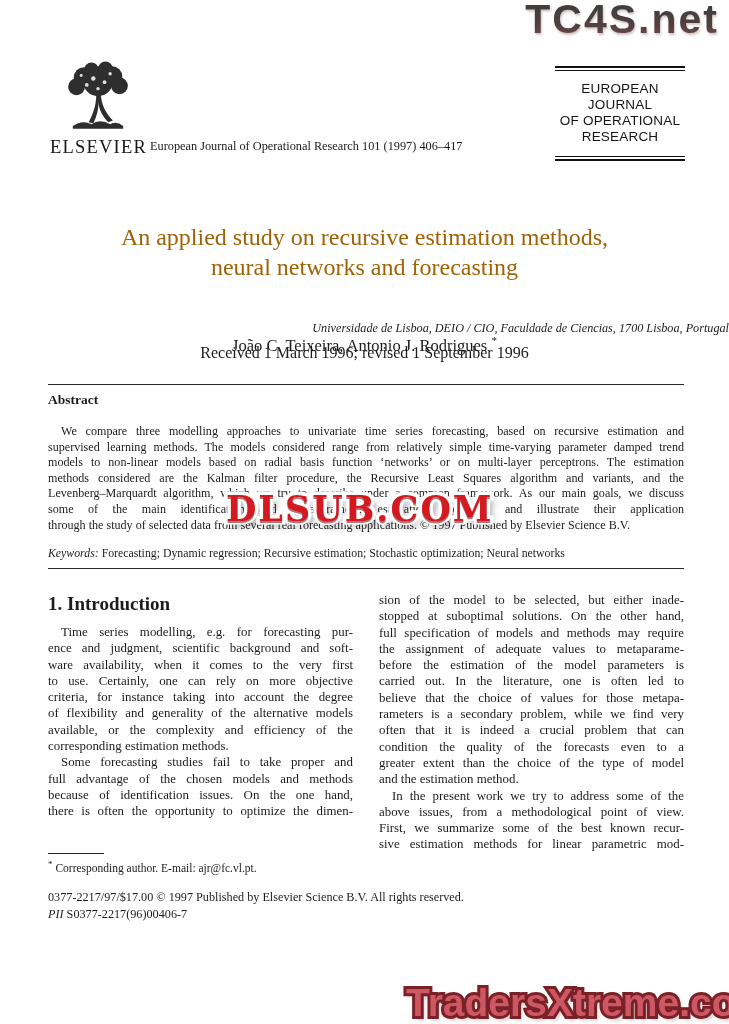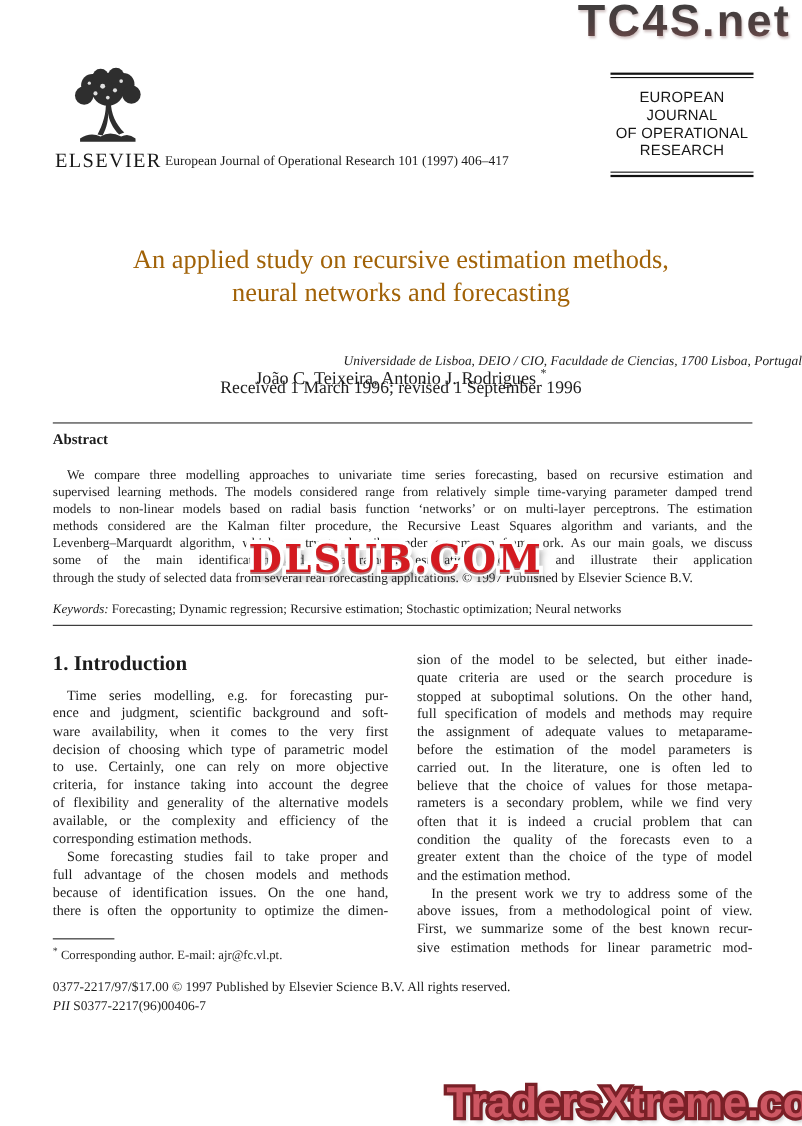--- a/index.html
+++ b/index.html
@@ -170,36 +170,34 @@
 </div>
 <div id="rule2" class="abs rule"></div>
 
 <div id="cols" class="abs">
   <div class="col">
     <div id="introhead">1. Introduction</div>
     <div>
         <div class="ln f">Time series modelling, e.g. for forecasting pur-</div>
         <div class="ln">ence and judgment, scientific background and soft-</div>
         <div class="ln">ware availability, when it comes to the very first</div>
-        <div class="ln">decision of choosing which type of parametric model</div>
         <div class="ln">to use. Certainly, one can rely on more objective</div>
         <div class="ln">criteria, for instance taking into account the degree</div>
         <div class="ln">of flexibility and generality of the alternative models</div>
         <div class="ln">available, or the complexity and efficiency of the</div>
         <div class="ln l">corresponding estimation methods.</div>
         <div class="ln f">Some forecasting studies fail to take proper and</div>
         <div class="ln">full advantage of the chosen models and methods</div>
         <div class="ln">because of identification issues. On the one hand,</div>
         <div class="ln">there is often the opportunity to optimize the dimen-</div>
       </div>
   </div>
   <div class="col">
     <div>
         <div class="ln">sion of the model to be selected, but either inade-</div>
-        <div class="ln">quate criteria are used or the search procedure is</div>
         <div class="ln">stopped at suboptimal solutions. On the other hand,</div>
         <div class="ln">full specification of models and methods may require</div>
         <div class="ln">the assignment of adequate values to metaparame-</div>
         <div class="ln">before the estimation of the model parameters is</div>
         <div class="ln">carried out. In the literature, one is often led to</div>
         <div class="ln">believe that the choice of values for those metapa-</div>
         <div class="ln">rameters is a secondary problem, while we find very</div>
         <div class="ln">often that it is indeed a crucial problem that can</div>
         <div class="ln">condition the quality of the forecasts even to a</div>
         <div class="ln">greater extent than the choice of the type of model</div>

